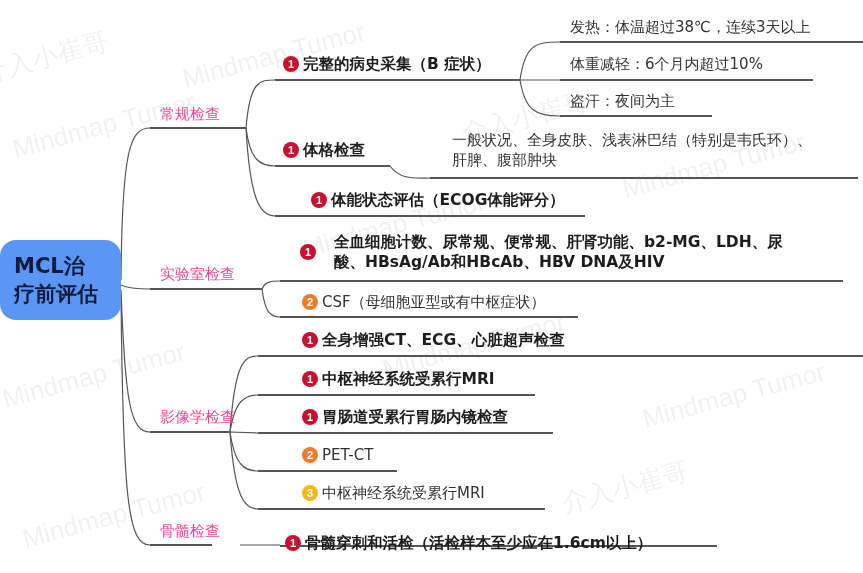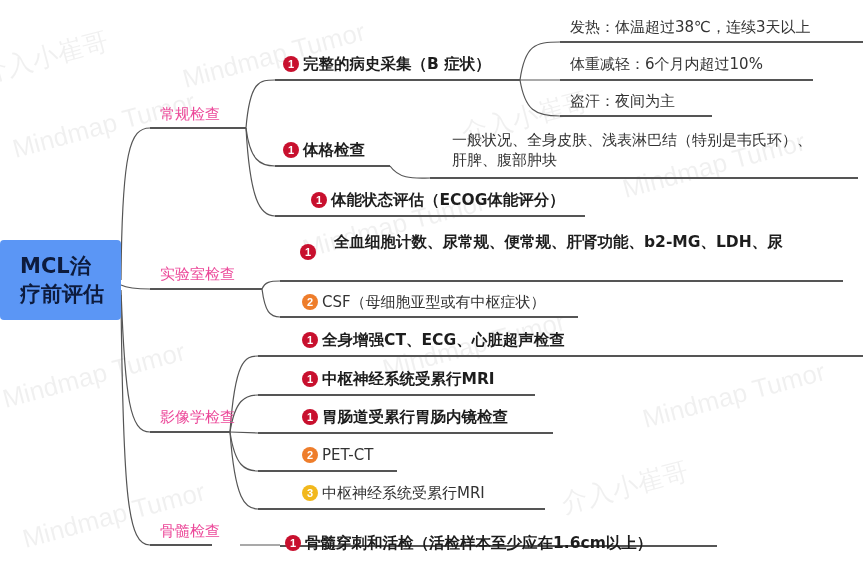--- a/index.html
+++ b/index.html
@@ -6,22 +6,22 @@
   body {
     width: 863px; height: 573px; position: relative; overflow: hidden;
     background: #ffffff;
     font-family: "DejaVu Sans", "Liberation Sans", sans-serif;
     color: #222;
   }
   .wm { position: absolute; font-size: 26px; color: rgba(0,0,0,0.06); transform: rotate(-15deg); white-space: nowrap; pointer-events: none; font-family: "Liberation Sans", sans-serif; }
   svg.lines { position: absolute; left: 0; top: 0; }
   .root {
     position: absolute; left: 0; top: 240px; width: 121px; height: 80px;
-    background: #5b96f5; border-radius: 4px;
-    display: flex; align-items: center; padding-left: 20px; box-sizing: border-box;
+    background: #5b96f5; border-radius: 16px;
+    display: flex; align-items: center; padding-left: 14px; box-sizing: border-box;
   }
   .root span { font-weight: bold; font-size: 21px; color: #0d1b3d; line-height: 28px; display: block; width: 90px; }
   .t { position: absolute; white-space: nowrap; font-size: 15px; line-height: 20px; color: #222; }
   .b { font-weight: bold; font-size: 15.5px; color: #1d1d1d; }
   .sm { font-size: 15px; color: #333; }
   .cat { font-size: 15px; color: #ec4899; }
   .badge {
     display: inline-block; width: 16px; height: 16px; border-radius: 50%;
     color: #fff; font-size: 11px; font-weight: bold; text-align: center; line-height: 16px;
     margin-right: 4px; vertical-align: 1px; font-family: "Liberation Sans", sans-serif;
@@ -130,20 +130,21 @@
 </div>
 
 <div class="t b" style="left:283px;top:190px;padding-left:28px;">
   <span class="badge p1">1</span><span>体能状态评估（ECOG体能评分）</span>
 </div>
 
 <div class="t b" style="left:300px;top:232px;">
   <span class="badge p1" style="position:absolute;left:0;top:12px;">1</span>
   <div style="margin-left:34px;line-height:20px;">
     <div>全血细胞计数、尿常规、便常规、肝肾功能、b2-MG、LDH、尿</div>
+    <div>酸、HBsAg/Ab和HBcAb、HBV  DNA及HIV</div>
   </div>
 </div>
 <div class="t sm" style="left:302px;top:292px;">
   <span class="badge p2">2</span><span>CSF（母细胞亚型或有中枢症状）</span>
 </div>
 
 <div class="t b" style="left:302px;top:330px;">
   <span class="badge p1">1</span><span>全身增强CT、ECG、心脏超声检查</span>
 </div>
 <div class="t b" style="left:302px;top:369px;">

